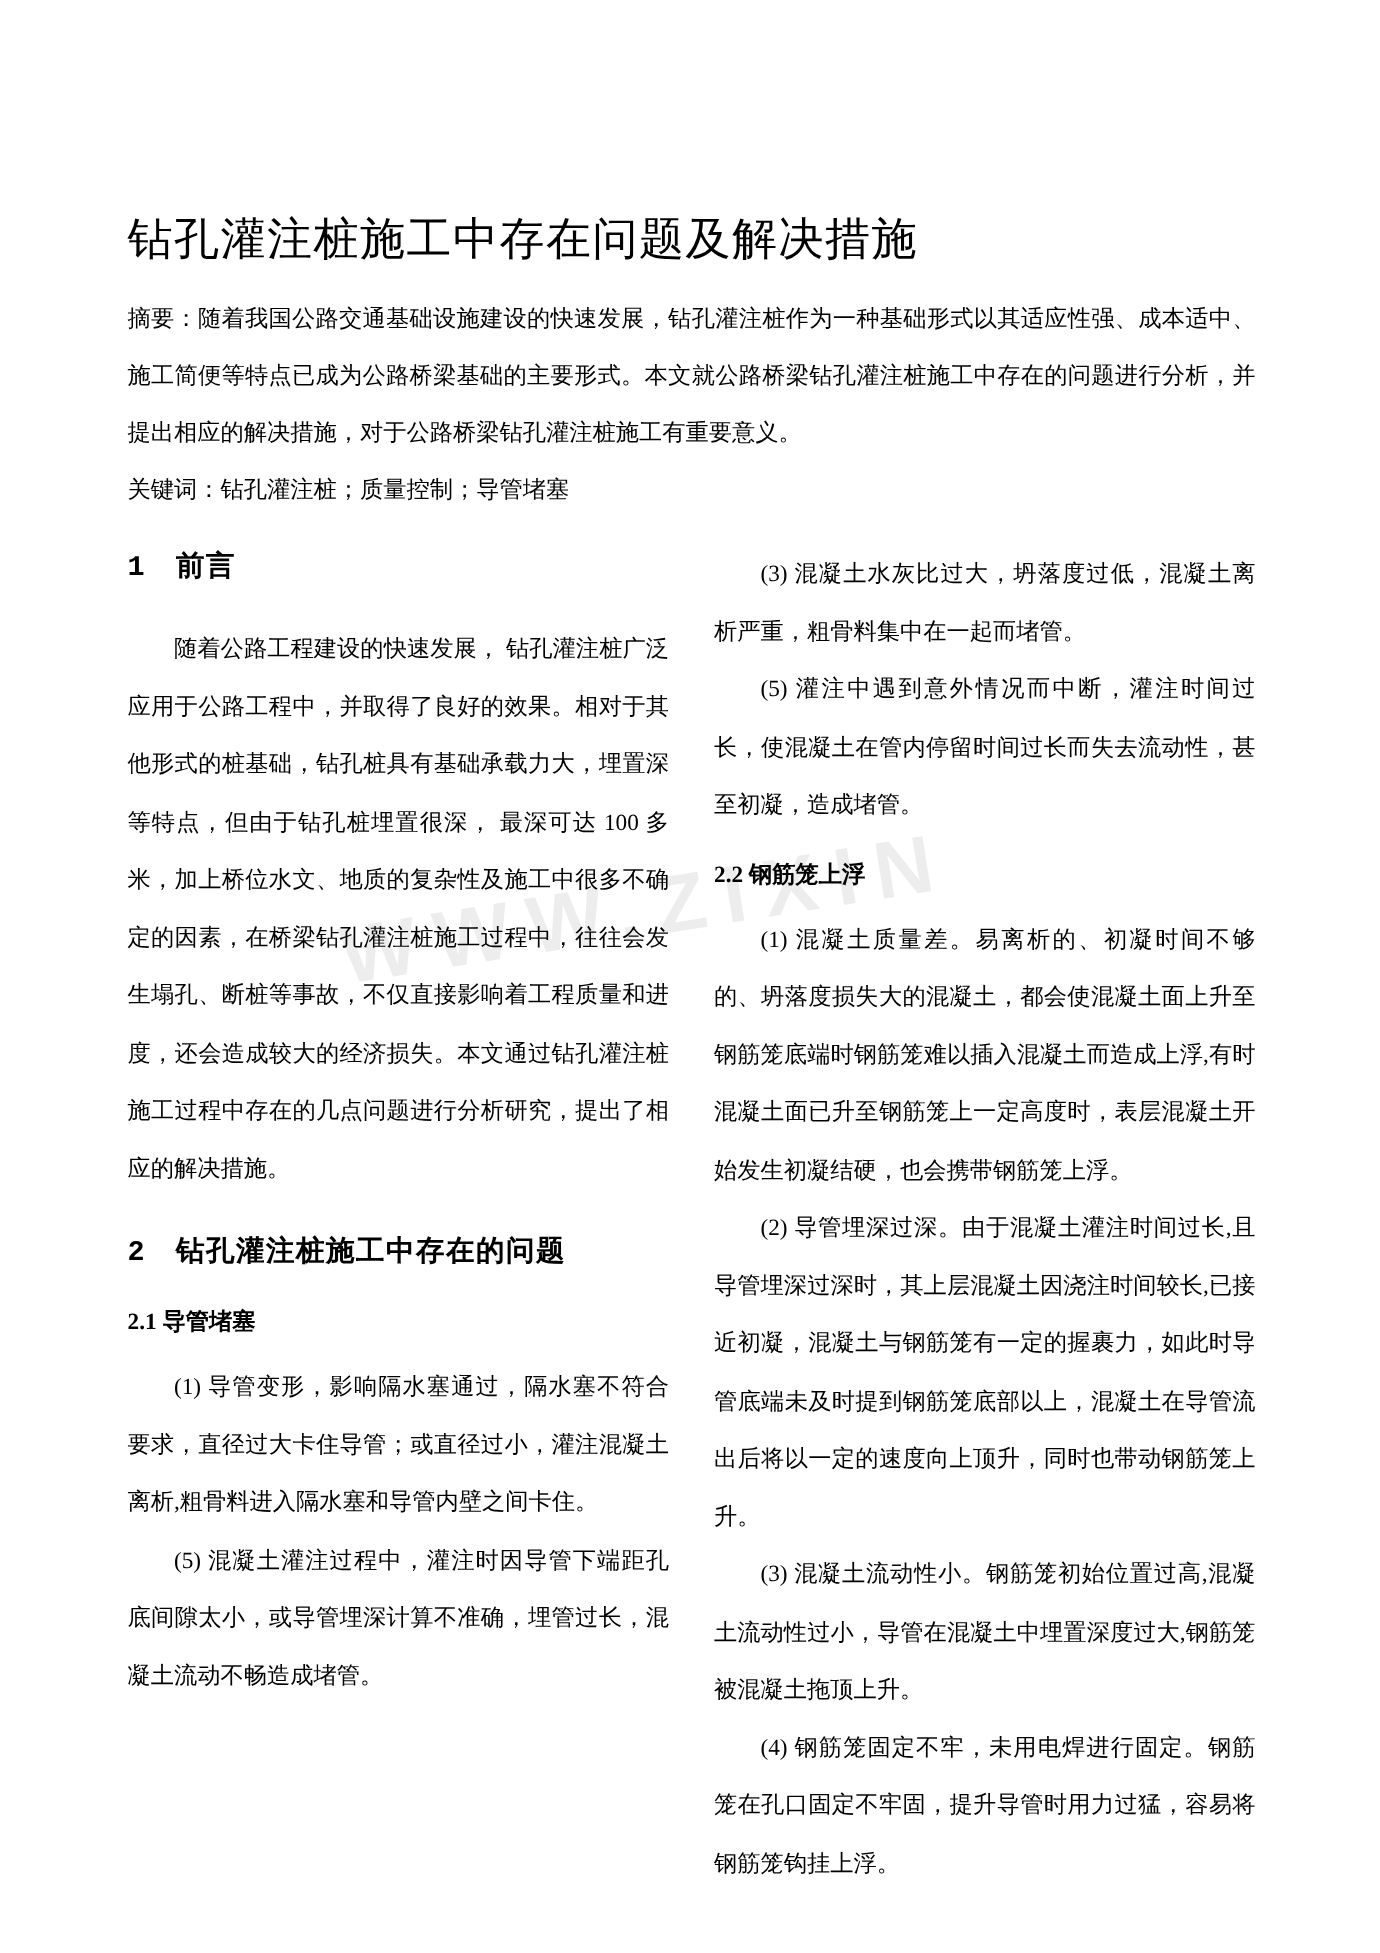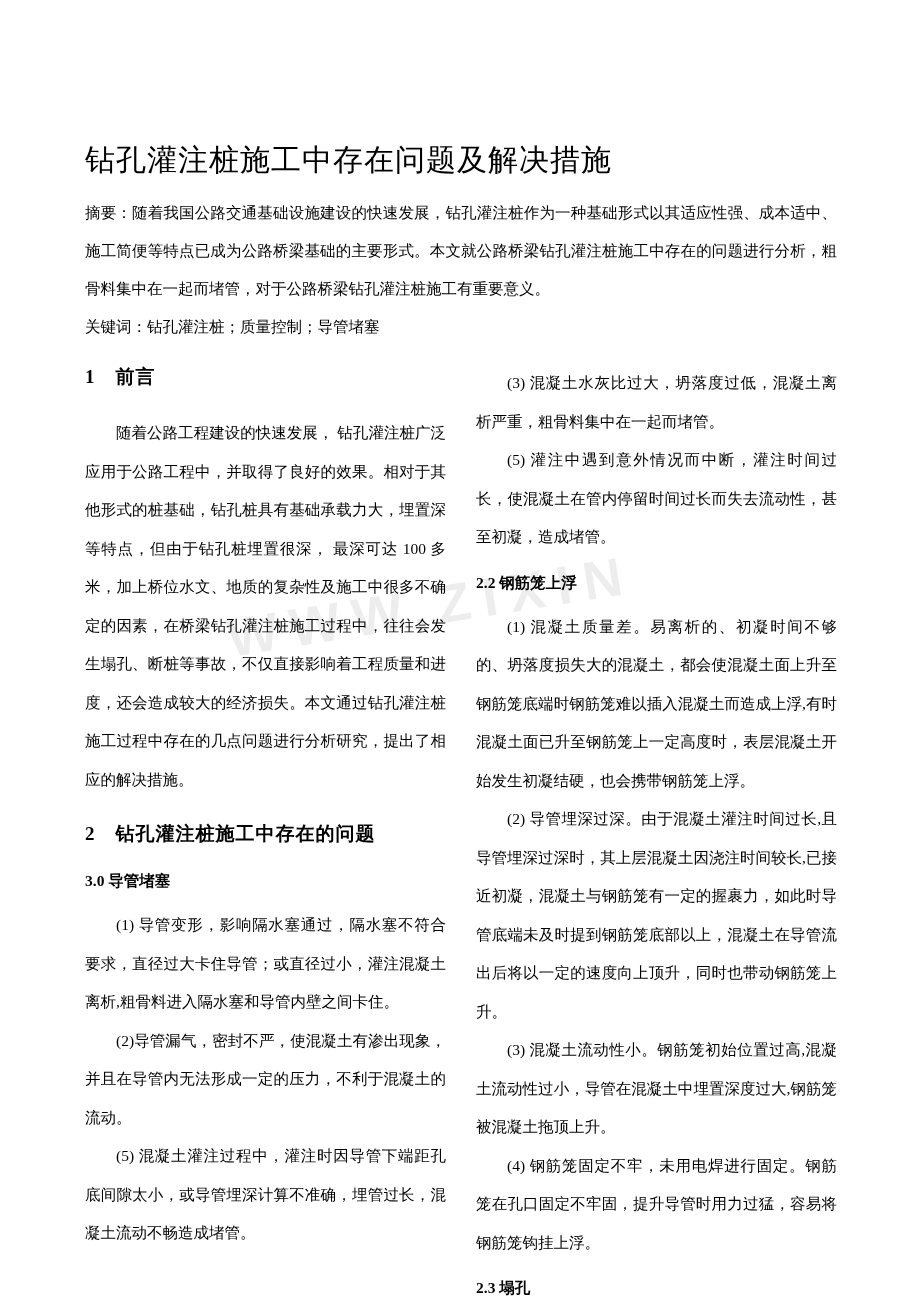--- a/index.html
+++ b/index.html
@@ -52,21 +52,21 @@
   }
   .columns {
     display: flex;
     gap: 30px;
     margin-top: 4px;
   }
   .col {
     width: 361px;
   }
   h2.sec {
-    font-family: Liberation Serif, serif;
+    font-family: Liberation Mono, monospace;
     font-size: 19px;
     font-weight: 700;
     margin: 14px 0 24px 0;
     letter-spacing: 1px;
   }
   h2.sec.second {
     margin-top: 22px;
   }
   h3.subsec {
     font-family: Liberation Serif, serif;
@@ -87,43 +87,41 @@
 </style>
 </head>
 <body>
 
 <div class="watermark">WWW.ZIXIN</div>
 
 <div class="page">
 
   <h1 class="title">钻孔灌注桩施工中存在问题及解决措施</h1>
 
-  <p class="abstract">摘要：随着我国公路交通基础设施建设的快速发展，钻孔灌注桩作为一种基础形式以其适应性强、成本适中、施工简便等特点已成为公路桥梁基础的主要形式。本文就公路桥梁钻孔灌注桩施工中存在的问题进行分析，粗骨料集中在一起而堵管，对于公路桥梁钻孔灌注桩施工有重要意义。</p>
+  <p class="abstract">摘要：随着我国公路交通基础设施建设的快速发展，钻孔灌注桩作为一种基础形式以其适应性强、成本适中、施工简便等特点已成为公路桥梁基础的主要形式。本文就公路桥梁钻孔灌注桩施工中存在的问题进行分析，并提出相应的解决措施，对于公路桥梁钻孔灌注桩施工有重要意义。</p>
   <p class="keywords">关键词：钻孔灌注桩；质量控制；导管堵塞</p>
 
   <div class="columns">
 
     <div class="col col-left">
       <h2 class="sec">1　前言</h2>
       <p class="body">随着公路工程建设的快速发展， 钻孔灌注桩广泛应用于公路工程中，并取得了良好的效果。相对于其他形式的桩基础，钻孔桩具有基础承载力大，埋置深等特点，但由于钻孔桩埋置很深， 最深可达 100 多米，加上桥位水文、地质的复杂性及施工中很多不确定的因素，在桥梁钻孔灌注桩施工过程中，往往会发生塌孔、断桩等事故，不仅直接影响着工程质量和进度，还会造成较大的经济损失。本文通过钻孔灌注桩施工过程中存在的几点问题进行分析研究，提出了相应的解决措施。</p>
 
       <h2 class="sec second">2　钻孔灌注桩施工中存在的问题</h2>
-      <h3 class="subsec">3.0 导管堵塞</h3>
+      <h3 class="subsec">2.1 导管堵塞</h3>
       <p class="body">(1) 导管变形，影响隔水塞通过，隔水塞不符合要求，直径过大卡住导管；或直径过小，灌注混凝土离析,粗骨料进入隔水塞和导管内壁之间卡住。</p>
-      <p class="body">(2)导管漏气，密封不严，使混凝土有渗出现象，并且在导管内无法形成一定的压力，不利于混凝土的流动。</p>
       <p class="body">(5) 混凝土灌注过程中，灌注时因导管下端距孔底间隙太小，或导管埋深计算不准确，埋管过长，混凝土流动不畅造成堵管。</p>
     </div>
 
     <div class="col col-right">
       <p class="body">(3) 混凝土水灰比过大，坍落度过低，混凝土离析严重，粗骨料集中在一起而堵管。</p>
       <p class="body">(5) 灌注中遇到意外情况而中断，灌注时间过长，使混凝土在管内停留时间过长而失去流动性，甚至初凝，造成堵管。</p>
 
       <h3 class="subsec">2.2 钢筋笼上浮</h3>
       <p class="body">(1) 混凝土质量差。易离析的、初凝时间不够的、坍落度损失大的混凝土，都会使混凝土面上升至钢筋笼底端时钢筋笼难以插入混凝土而造成上浮,有时混凝土面已升至钢筋笼上一定高度时，表层混凝土开始发生初凝结硬，也会携带钢筋笼上浮。</p>
       <p class="body">(2) 导管埋深过深。由于混凝土灌注时间过长,且导管埋深过深时，其上层混凝土因浇注时间较长,已接近初凝，混凝土与钢筋笼有一定的握裹力，如此时导管底端未及时提到钢筋笼底部以上，混凝土在导管流出后将以一定的速度向上顶升，同时也带动钢筋笼上升。</p>
       <p class="body">(3) 混凝土流动性小。钢筋笼初始位置过高,混凝土流动性过小，导管在混凝土中埋置深度过大,钢筋笼被混凝土拖顶上升。</p>
       <p class="body">(4) 钢筋笼固定不牢，未用电焊进行固定。钢筋笼在孔口固定不牢固，提升导管时用力过猛，容易将钢筋笼钩挂上浮。</p>
 
-      <h3 class="subsec">2.3 塌孔</h3>
     </div>
 
   </div>
 </div>
 
 </body></html>

